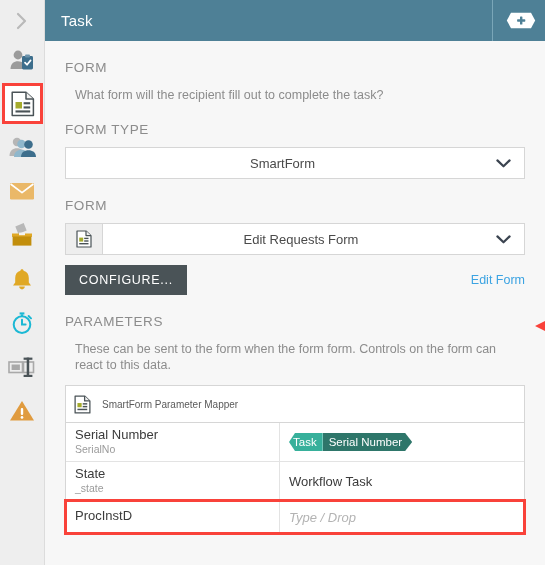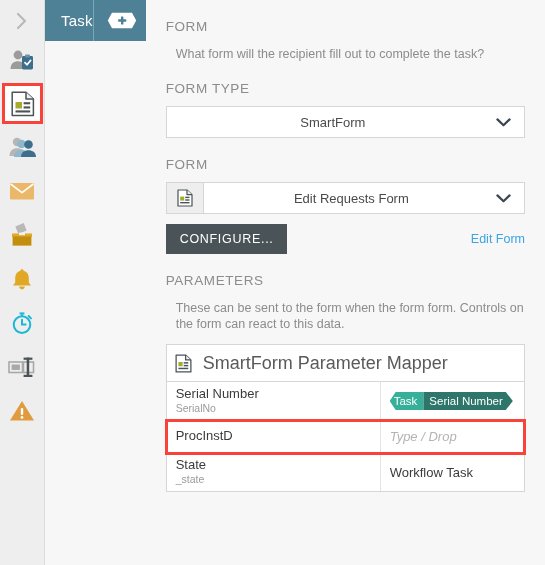--- a/index.html
+++ b/index.html
@@ -58,21 +58,21 @@
     height: 41px;
     margin: 1px 0 1px 1px;
     box-sizing: border-box;
   }
 
   
   .content {
     flex: 1;
     height: 565px;
     display: flex;
-    flex-direction: row;
+    flex-direction: column;
     background: #f7f7f7;
     position: relative;
   }
   .topbar {
     height: 41px;
     min-height: 41px;
     background: #4e8096;
     display: flex;
     align-items: center;
     position: relative;
@@ -190,21 +190,21 @@
   }
   .pt-head {
     height: 36px;
     display: flex;
     align-items: center;
     border-bottom: 1px solid #d6d6d6;
     padding-left: 8px;
     background: #ffffff;
   }
   .pt-head-label {
-    font-size: 18px;
+    font-size: 10px;
     color: #5a5a5a;
     margin-left: 11px;
     text-align: center;
   }
   .pt-row {
     display: flex;
     border-bottom: 1px solid #e3e3e3;
     min-height: 32px;
     box-sizing: border-box;
     position: relative;
@@ -460,38 +460,38 @@
             <div class="pt-key-sub">SerialNo</div>
           </div>
           <div class="pt-val">
             <span class="token">
               <span class="token-seg token-left">Task</span>
               <span class="token-seg token-right">Serial Number</span>
             </span>
           </div>
         </div>
 
-        <div class="pt-row highlight">
-          <div class="pt-key" style="padding-top:7px;padding-bottom:7px;">
-            <div class="pt-key-name">ProcInstD</div>
-          </div>
-          <div class="pt-val">
-            <span class="pt-val-placeholder">Type / Drop</span>
-          </div>
-        </div>
-
         <div class="pt-row">
           <div class="pt-key">
             <div class="pt-key-name">State</div>
             <div class="pt-key-sub">_state</div>
           </div>
           <div class="pt-val">
             <span class="pt-val-text">Workflow Task</span>
           </div>
         </div>
+
+        <div class="pt-row highlight">
+          <div class="pt-key" style="padding-top:7px;padding-bottom:7px;">
+            <div class="pt-key-name">ProcInstD</div>
+          </div>
+          <div class="pt-val">
+            <span class="pt-val-placeholder">Type / Drop</span>
+          </div>
+        </div>
       </div>
 
       <svg class="annot-arrow" style="left: 490px; top: 276px; width: 62px; height: 18px;" viewBox="0 0 62 18">
         <path d="M0 9 L15 1.5 L15 6 L61 6 L61 12 L15 12 L15 16.5 Z" fill="#f9423a"></path>
       </svg>
 
     </div>
   </div>
 </div>
 

